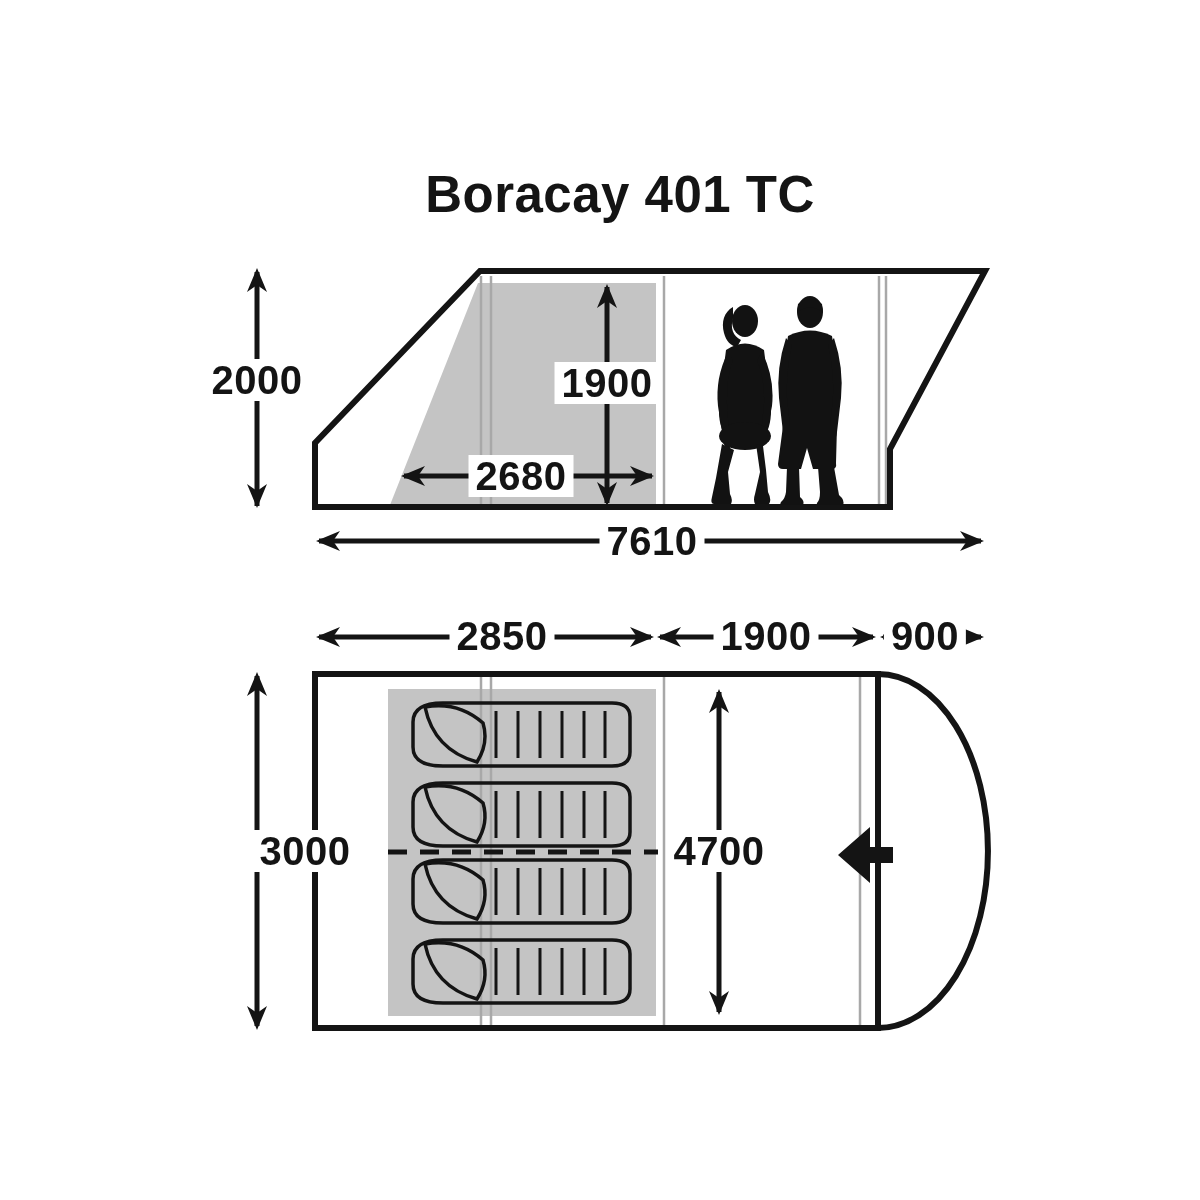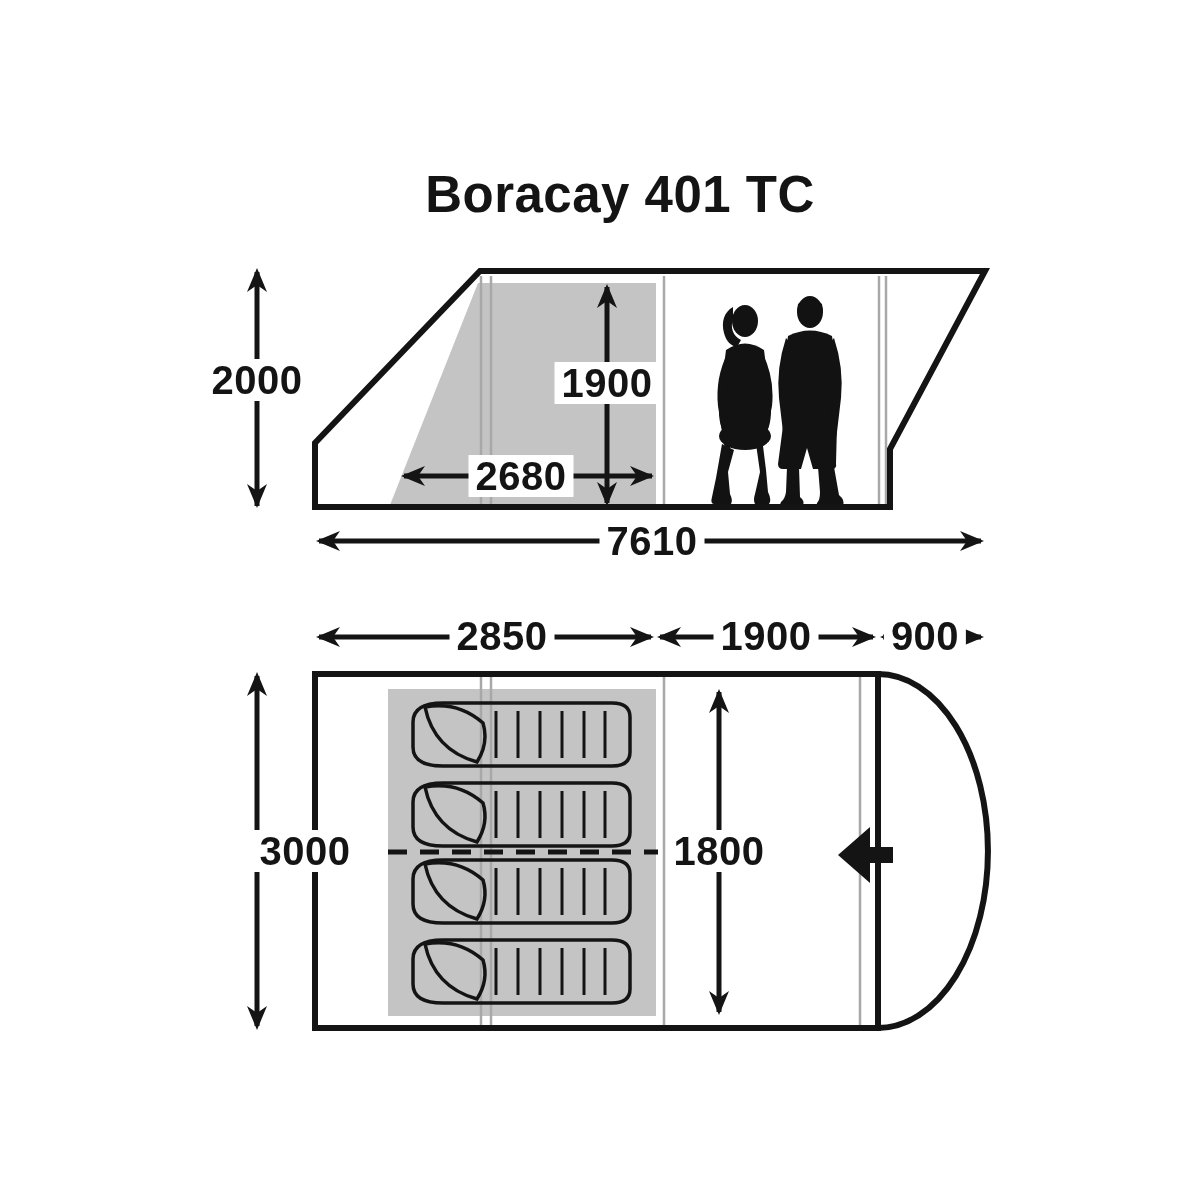--- a/index.html
+++ b/index.html
@@ -188,15 +188,15 @@
 
 <div class="dim-label" style="left:257px;top:380px;">2000</div>
 <div class="dim-label" style="left:607px;top:383px;">1900</div>
 <div class="dim-label" style="left:521px;top:476px;">2680</div>
 <div class="dim-label" style="left:652px;top:541px;">7610</div>
 
 <div class="dim-label" style="left:488px;top:636px;margin-left:14px;">2850</div>
 <div class="dim-label" style="left:766px;top:636px;">1900</div>
 <div class="dim-label" style="left:925px;top:636px;">900</div>
 <div class="dim-label" style="left:257px;top:851px;margin-left:48px;">3000</div>
-<div class="dim-label" style="left:719px;top:851px;">1800</div>
+<div class="dim-label" style="left:719px;top:851px;">4700</div>
 
 </div>
 
 </body></html>

